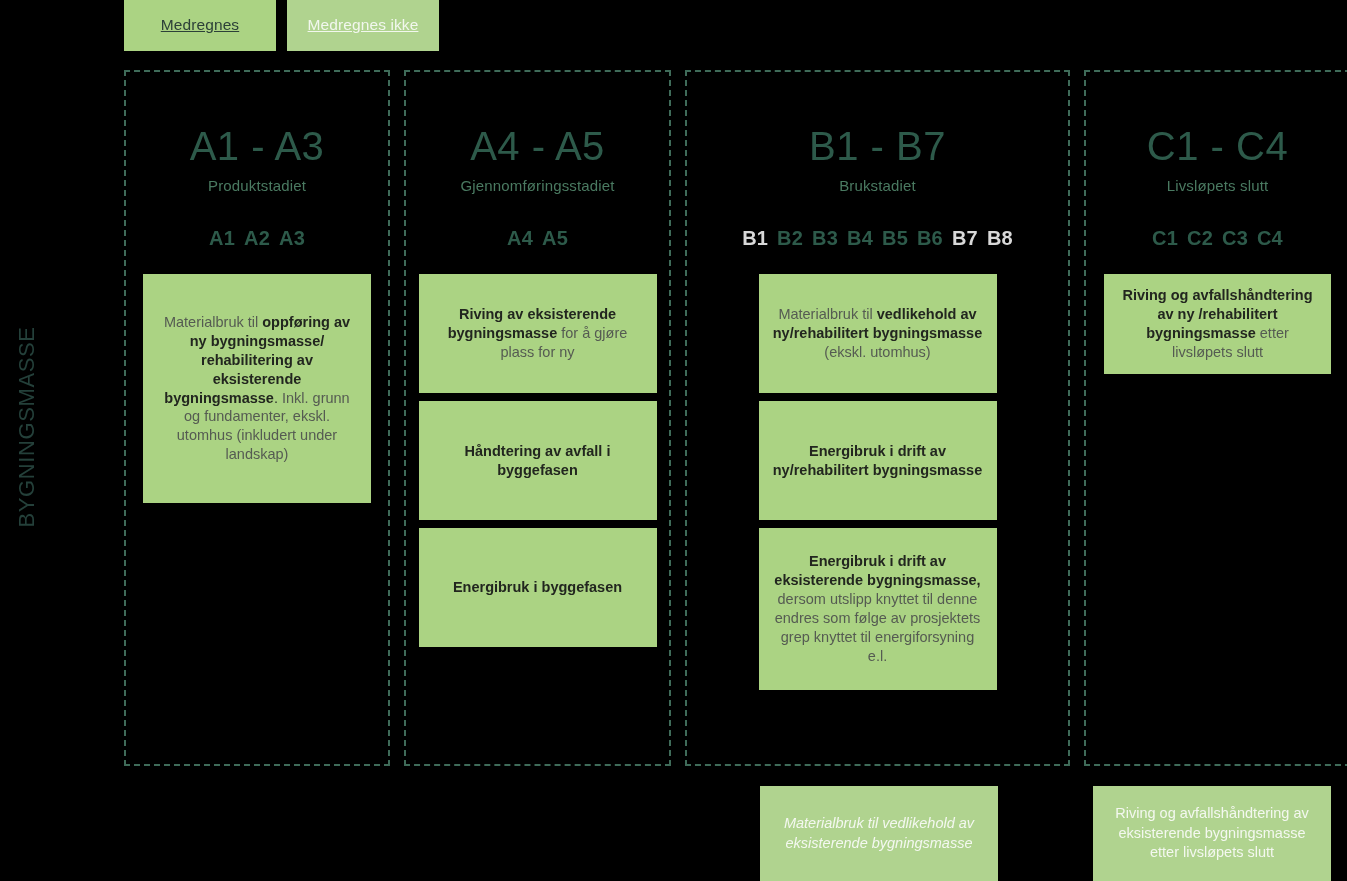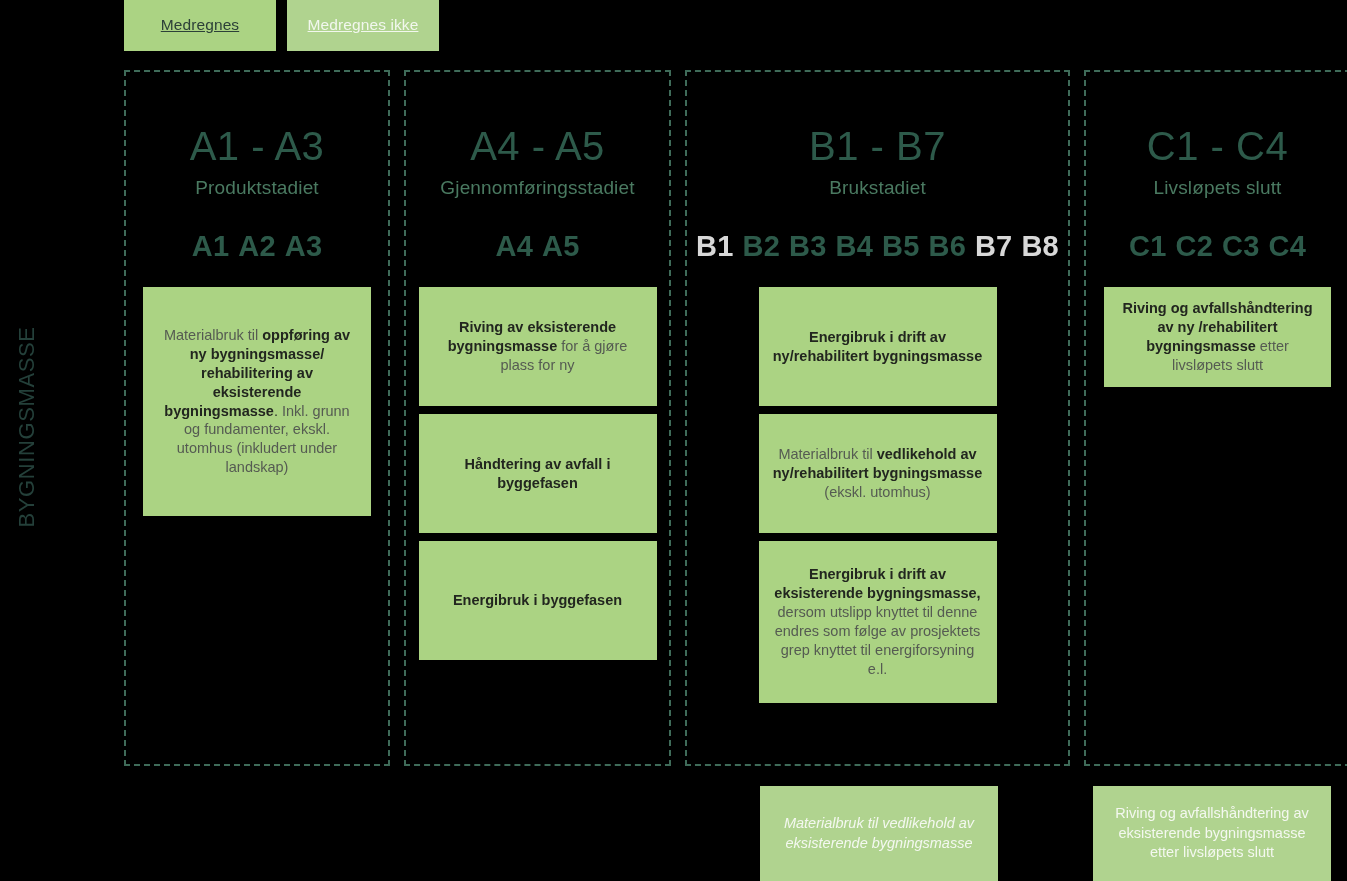--- a/index.html
+++ b/index.html
@@ -85,31 +85,31 @@
 
   .stage-code {
     margin-top: 54px;
     font-size: 40px;
     color: #2d5a4a;
     letter-spacing: .5px;
     line-height: 1;
   }
   .stage-name {
     margin-top: 12px;
-    font-size: 19px;
+    font-size: 15px;
     color: #4a7a61;
     letter-spacing: .15px;
     line-height: 1;
   }
 
   .module-row {
     margin-top: 35px;
     display: flex;
     gap: 9px;
-    font-size: 29px;
+    font-size: 20px;
     font-weight: bold;
     letter-spacing: .2px;
     line-height: 1;
   }
   .module.on  { color: #2d5a4a; }
   .module.off { color: #d8d8d8; }
 
   
   .cards {
     margin-top: 26px;
@@ -219,24 +219,24 @@
           <span class="module on">B2</span>
           <span class="module on">B3</span>
           <span class="module on">B4</span>
           <span class="module on">B5</span>
           <span class="module on">B6</span>
           <span class="module off">B7</span>
           <span class="module off">B8</span>
         </div>
       <div class="cards">
           <div class="card">
+            <div><span class="muted">Materialbruk til </span><b>vedlikehold av ny/rehabilitert bygningsmasse</b><span class="muted"> (ekskl. utomhus)</span></div>
+          </div>
+          <div class="card">
             <div><b>Energibruk i drift av ny/rehabilitert bygningsmasse</b></div>
-          </div>
-          <div class="card">
-            <div><span class="muted">Materialbruk til </span><b>vedlikehold av ny/rehabilitert bygningsmasse</b><span class="muted"> (ekskl. utomhus)</span></div>
           </div>
           <div class="card tall">
             <div><b>Energibruk i drift av eksisterende bygningsmasse,</b><span class="muted"> dersom utslipp knyttet til denne endres som følge av prosjektets grep knyttet til energiforsyning e.l.</span></div>
           </div>
         </div>
     </div>
 
     <div class="stage col-c">
       <div class="stage-code">C1 - C4</div>
       <div class="stage-name">Livsløpets slutt</div>

